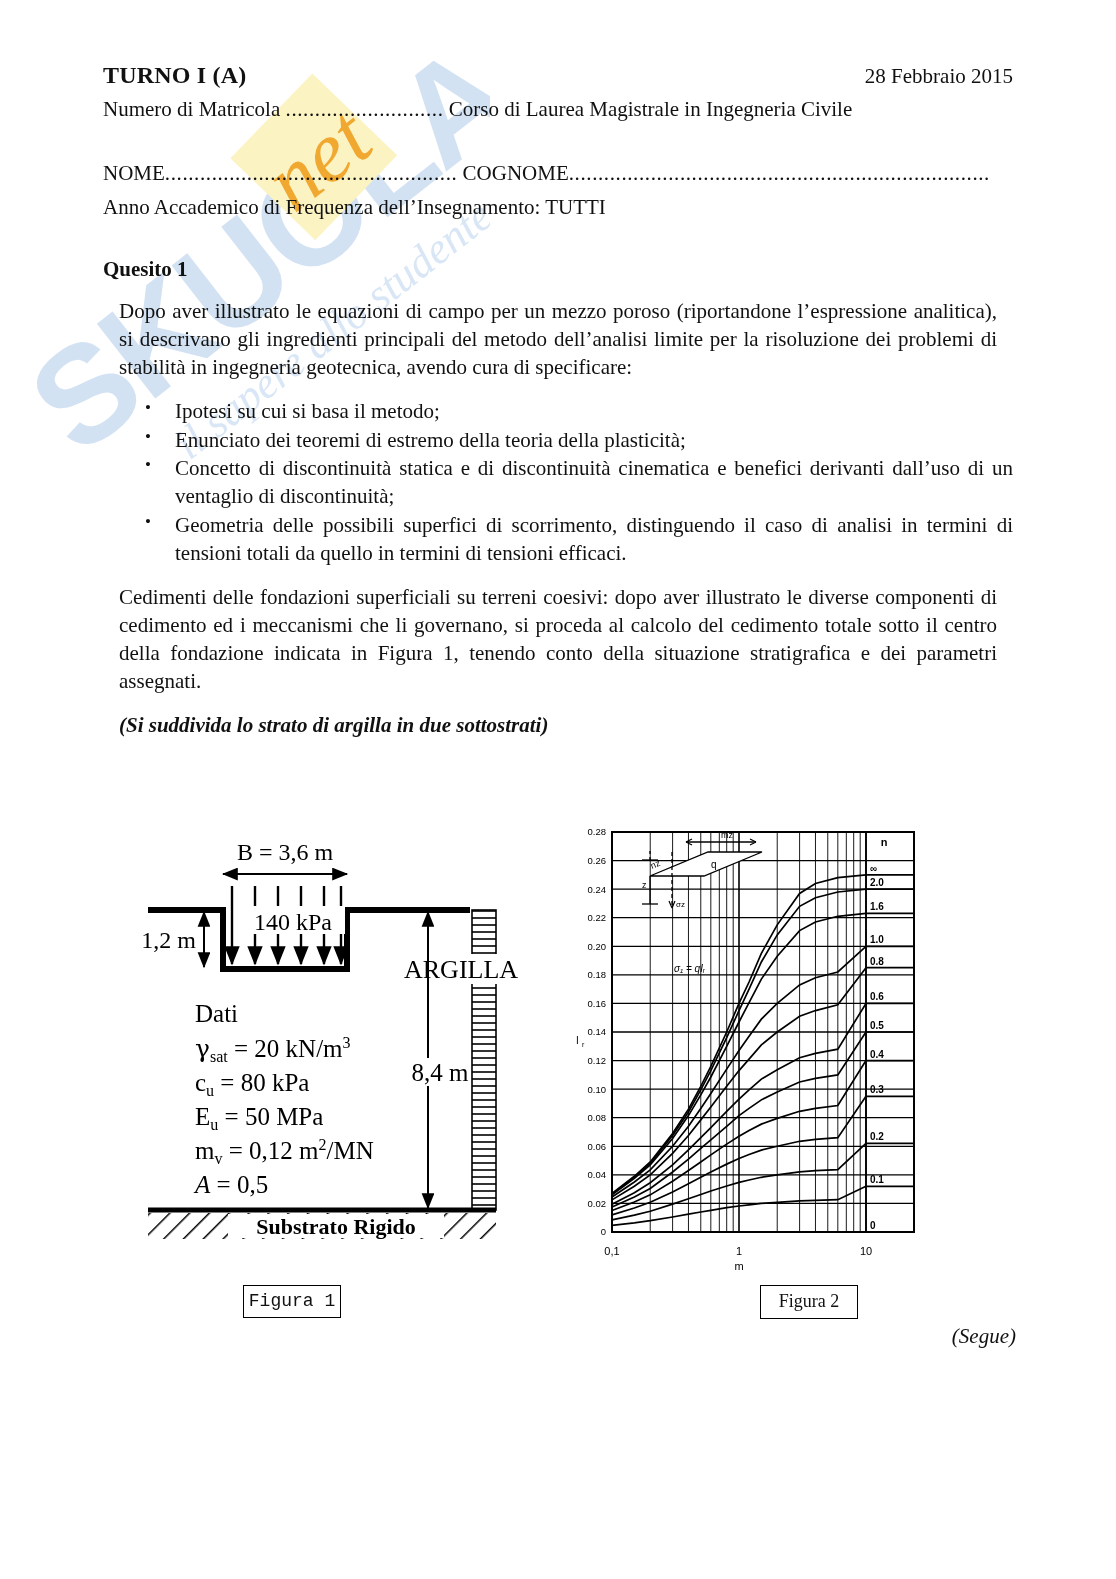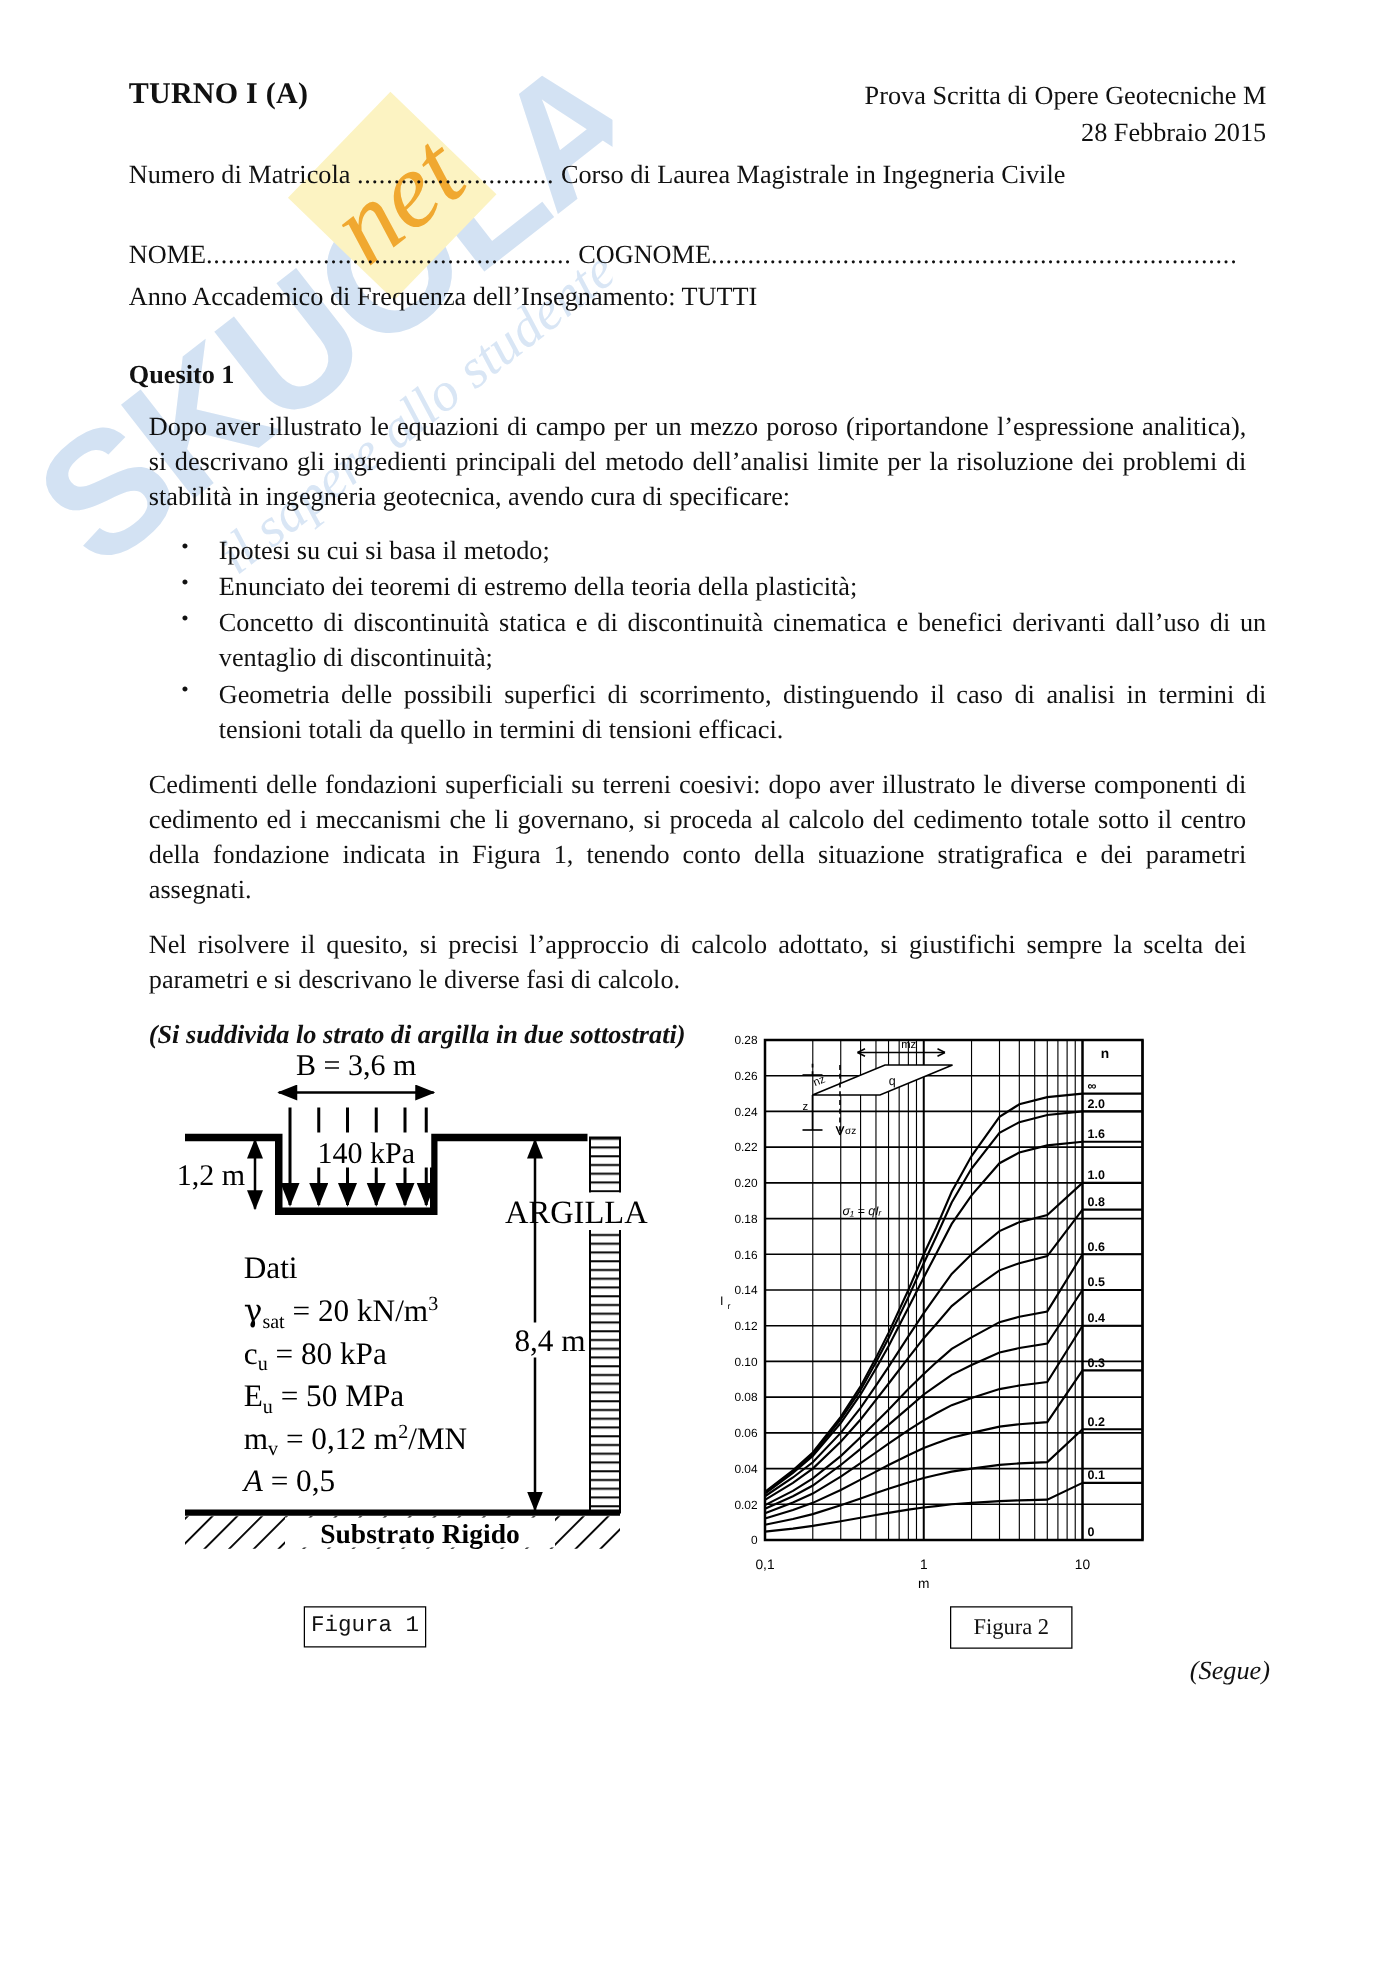--- a/index.html
+++ b/index.html
@@ -147,21 +147,20 @@
       <text x="300" y="240" font-family="Liberation Serif, serif" font-size="86" font-style="italic" fill="#f0a830">net</text>
       <text x="66" y="370" font-family="Liberation Serif, serif" font-size="44" font-style="italic" fill="#d9e6f5">il sapere allo studente</text>
     </g>
   </svg>
 
   <div id="content">
 
     <div class="hdr-row">
       <div class="hdr-left">TURNO I (A)</div>
       <div class="hdr-right">
-        <div>Prova Scritta di Opere Geotecniche M</div>
         <div>28 Febbraio 2015</div>
       </div>
     </div>
 
     <div class="field-line">
       <span>Numero di Matricola</span>
       <span class="dots">...........................</span>
       <span>Corso di Laurea Magistrale in Ingegneria Civile</span>
     </div>
 
@@ -177,21 +176,20 @@
     <h2 class="quesito">Quesito 1</h2>
     <p class="body-par">Dopo aver illustrato le equazioni di campo per un mezzo poroso (riportandone l’espressione analitica), si descrivano gli ingredienti principali del metodo dell’analisi limite per la risoluzione dei problemi di stabilità in ingegneria geotecnica, avendo cura di specificare:</p>
     <ul class="bullets">
       <li>Ipotesi su cui si basa il metodo;</li>
       <li>Enunciato dei teoremi di estremo della teoria della plasticità;</li>
       <li>Concetto di discontinuità statica e di discontinuità cinematica e benefici derivanti dall’uso di un ventaglio di discontinuità;</li>
       <li>Geometria delle possibili superfici di scorrimento, distinguendo il caso di analisi in termini di tensioni totali da quello in termini di tensioni efficaci.</li>
     </ul>
 
     <p class="body-par">Cedimenti delle fondazioni superficiali su terreni coesivi: dopo aver illustrato le  diverse componenti di cedimento ed i meccanismi che li governano, si proceda al calcolo del cedimento totale sotto il centro della fondazione indicata in Figura 1, tenendo conto della situazione stratigrafica e dei parametri assegnati.</p>
-    <p class="body-par">Nel risolvere il quesito, si precisi l’approccio di calcolo adottato, si giustifichi sempre la scelta dei parametri e si descrivano le diverse fasi di calcolo.</p>
     <p class="body-par nojust italic">(Si suddivida lo strato di argilla in due sottostrati)</p>
   </div>
 
   <div id="figures">
 
     <svg id="fig1" width="400" height="440" viewBox="0 0 400 440" xmlns="http://www.w3.org/2000/svg">
       <defs>
         <pattern id="hatchDiag" width="14" height="14" patternUnits="userSpaceOnUse" patternTransform="rotate(45)">
           <rect width="14" height="14" fill="#fff"></rect>
           <line x1="0" y1="0" x2="0" y2="14" stroke="#000" stroke-width="3"></line>

